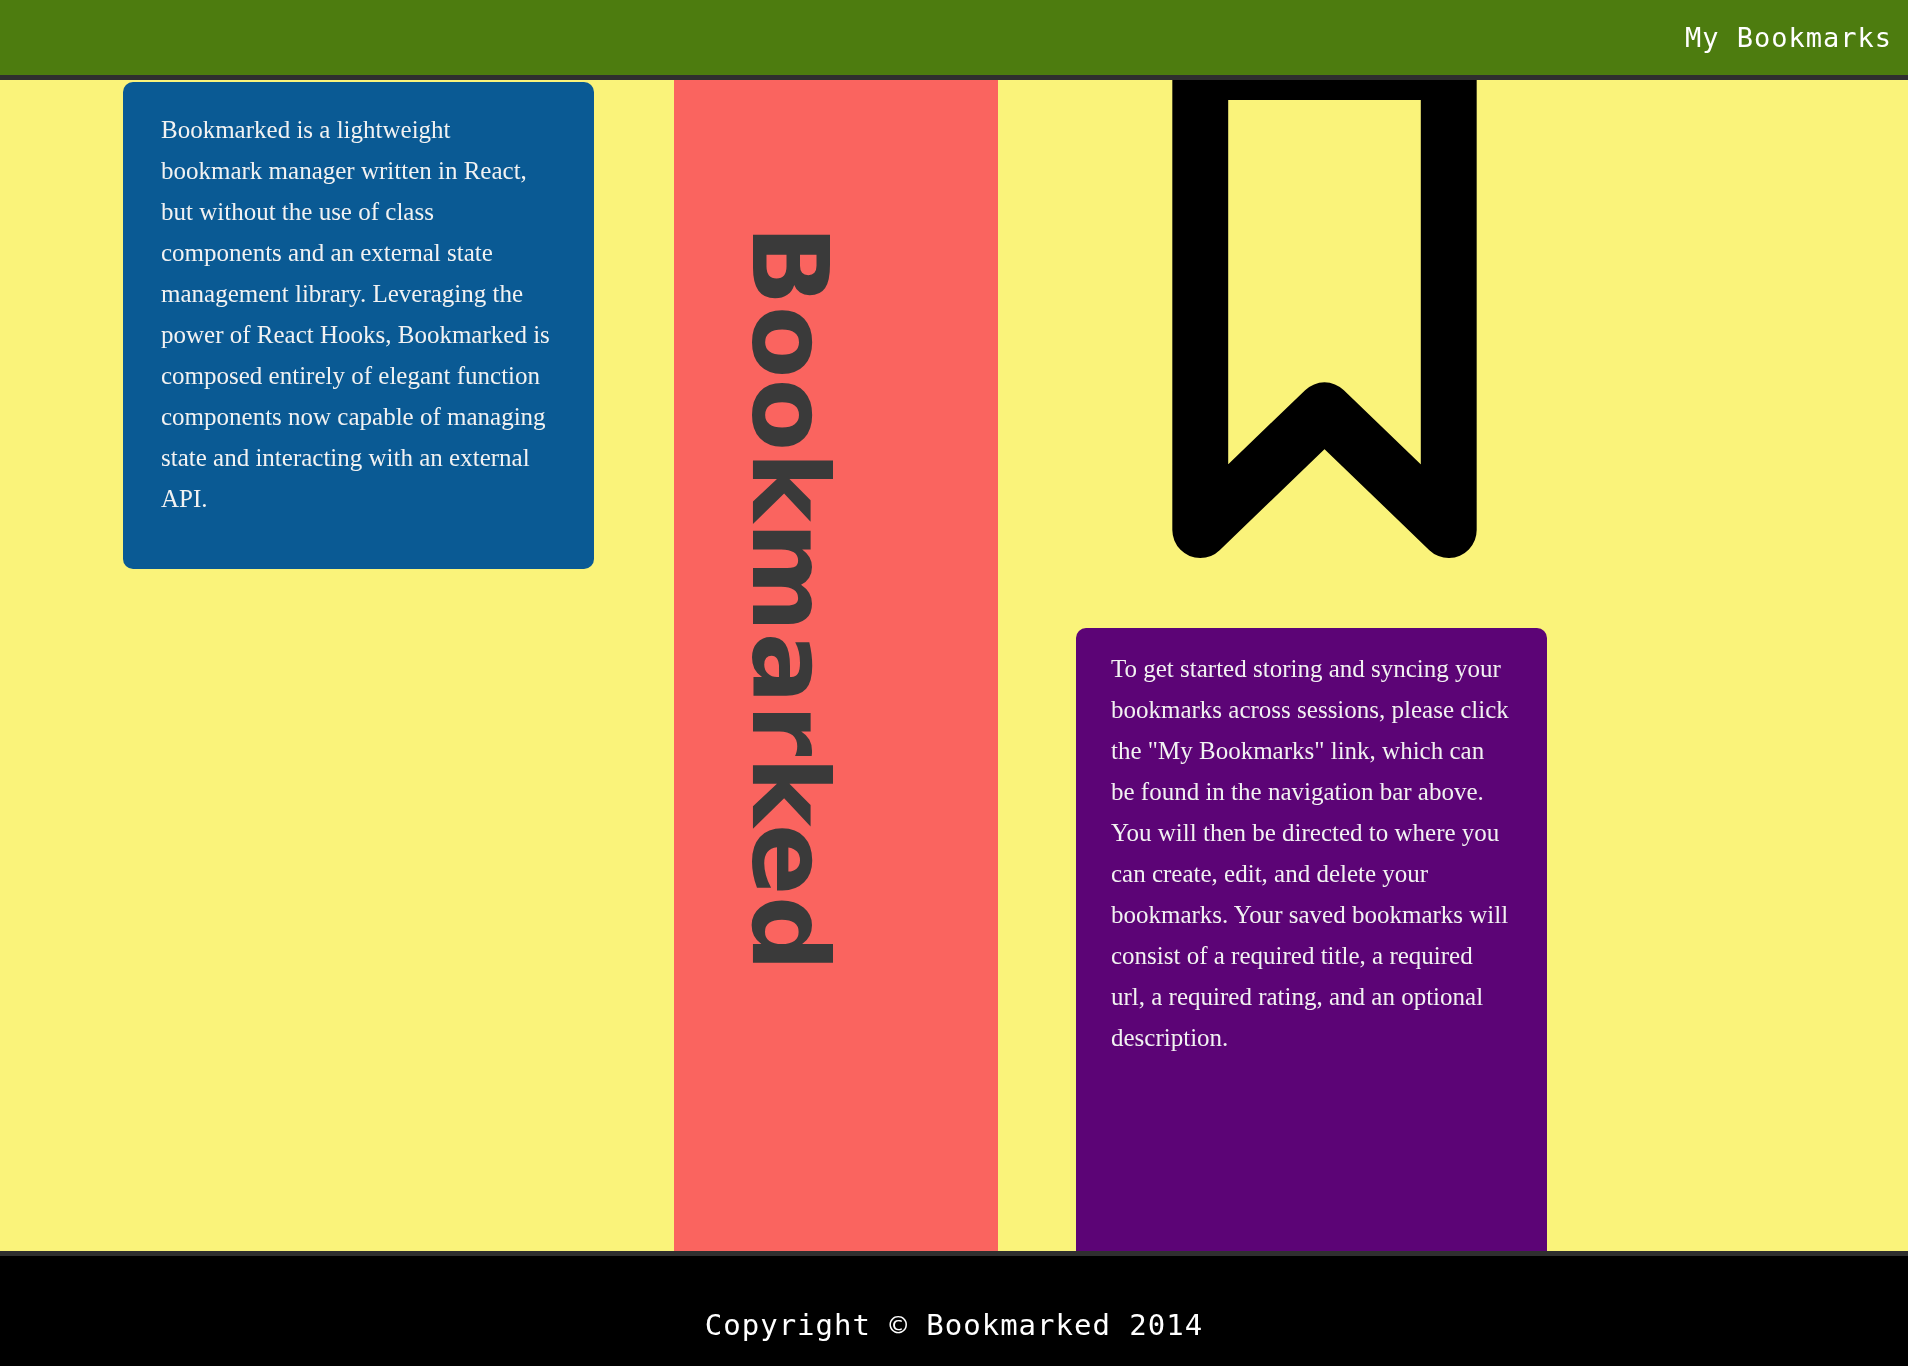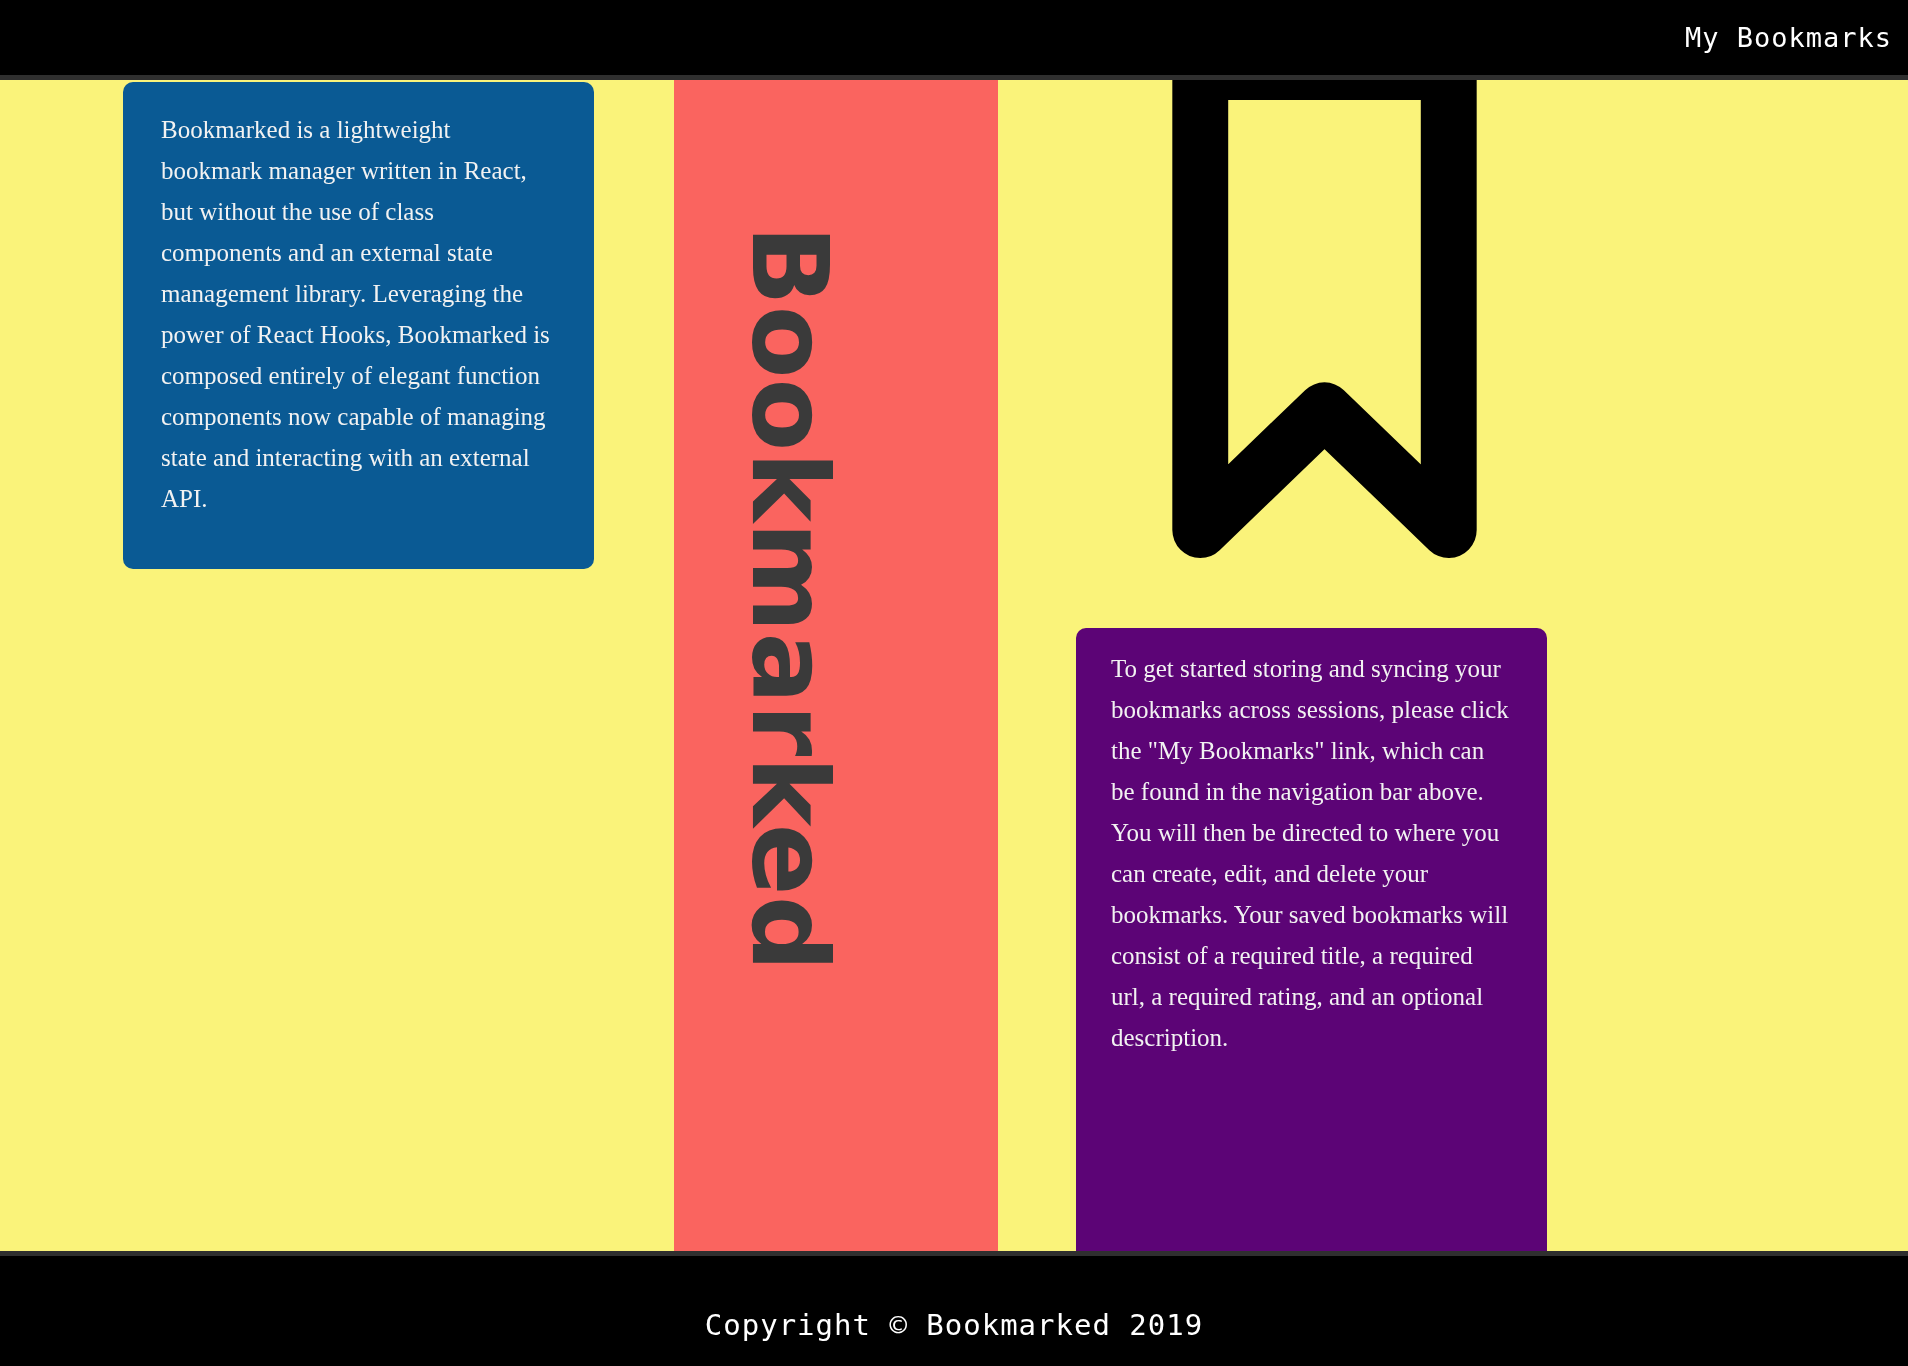--- a/index.html
+++ b/index.html
@@ -14,21 +14,21 @@
     background: #faf37a;
     overflow: hidden;
     font-family: "Liberation Serif", serif;
   }
 
   
   .navbar {
     position: absolute;
     top: 0; left: 0; right: 0;
     height: 80px;
-    background: #000000;
+    background: #4d7c0f;
     border-bottom: 5px solid #2f2f2f;
     box-sizing: border-box;
     display: flex;
     align-items: center;
     justify-content: flex-end;
     padding-right: 16px;
     z-index: 5;
   }
   .nav-link {
     color: #ffffff;
@@ -144,16 +144,16 @@
       <path d="M28 -8 V451 L152.5 331 L277 451 V-8 Z" fill="none" stroke="#000000" stroke-width="56" stroke-linejoin="round" stroke-linecap="round"></path>
     </svg>
 
     <section class="card card-purple">
       <p>To get started storing and syncing your bookmarks across sessions, please click the "My Bookmarks" link, which can be found in the navigation bar above. You will then be directed to where you can create, edit, and delete your bookmarks. Your saved bookmarks will consist of a required title, a required url, a required rating, and an optional description.</p>
     </section>
 
   </main>
 
   <footer class="footer">
-    <p>Copyright © Bookmarked 2019</p>
+    <p>Copyright © Bookmarked 2014</p>
   </footer>
 
 </div>
 
 </body></html>

